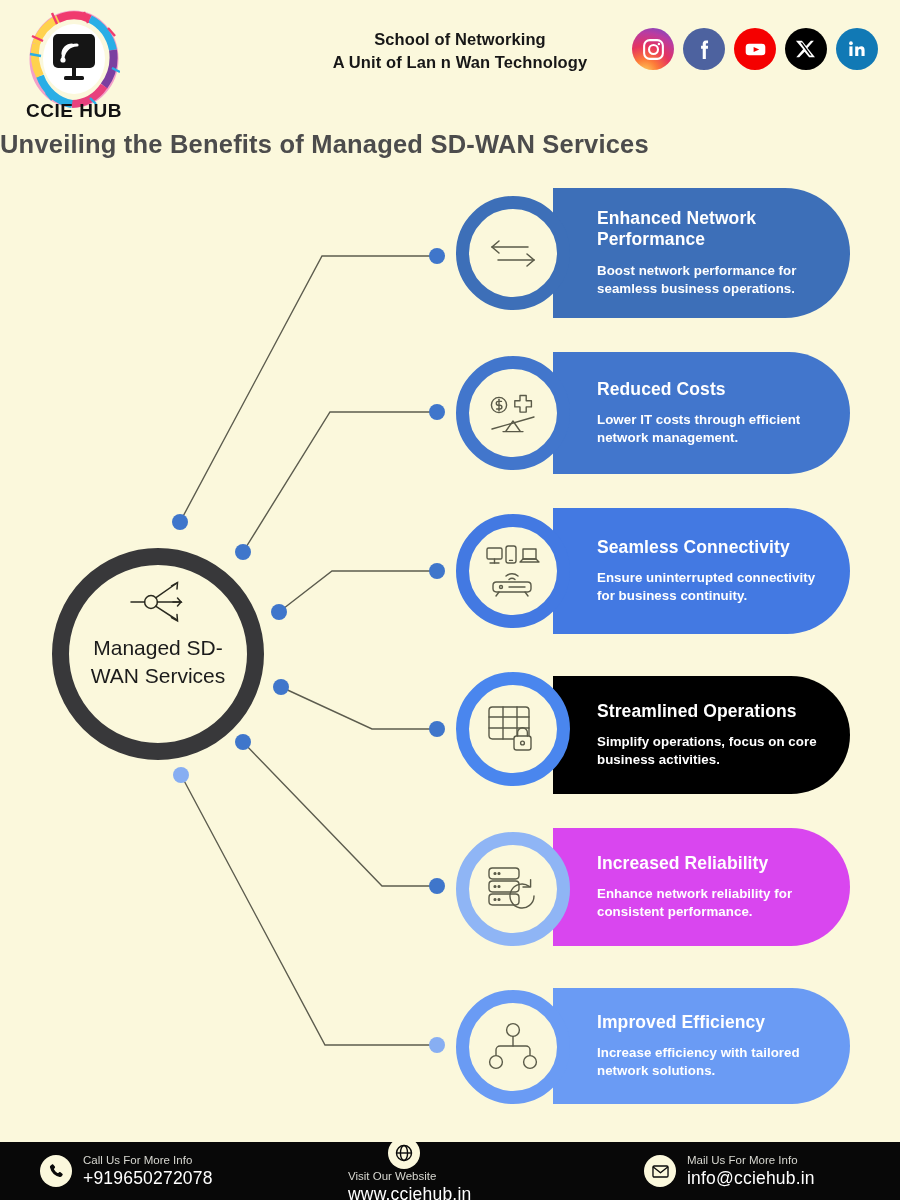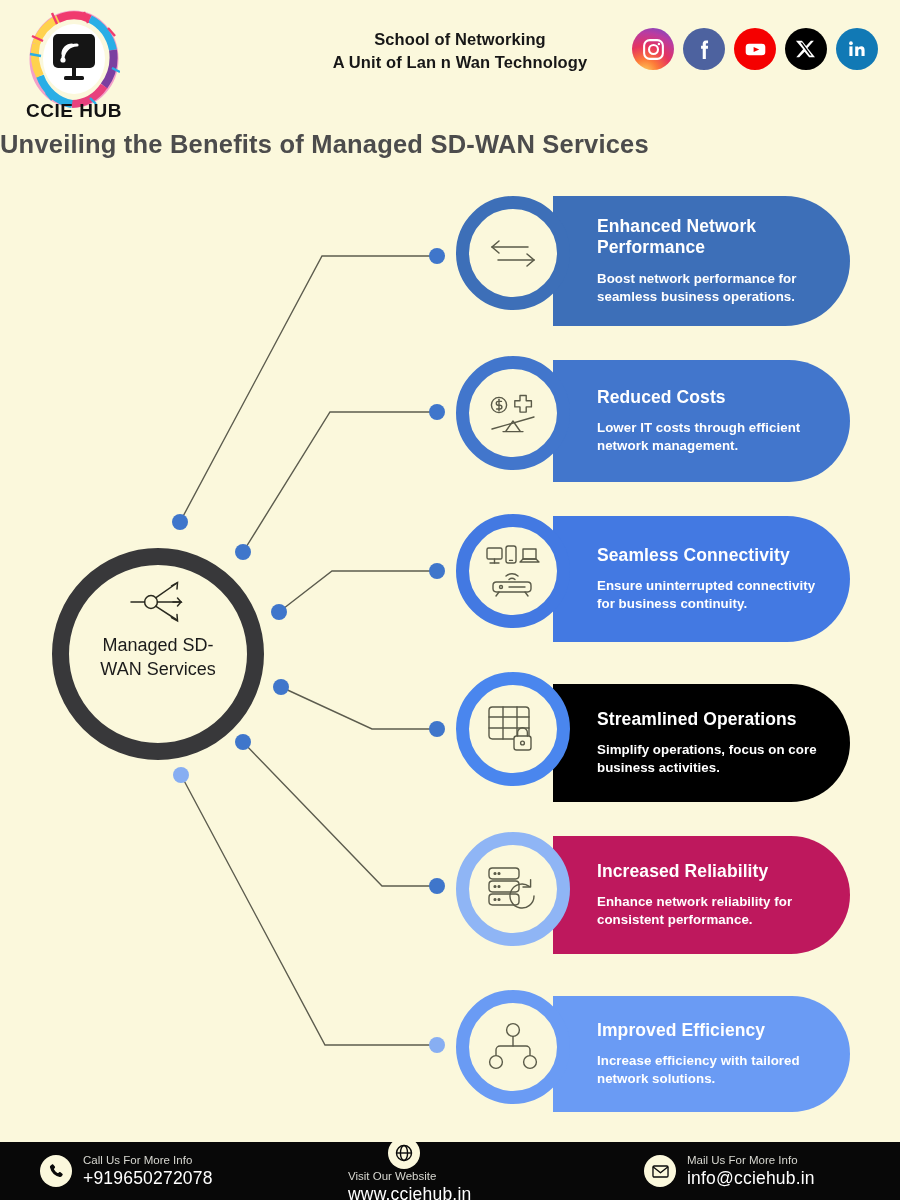--- a/index.html
+++ b/index.html
@@ -49,30 +49,30 @@
   .diagram { position:absolute; top:0; left:0; width:900px; height:1200px; }
   .wires { position:absolute; top:0; left:0; width:900px; height:1200px; pointer-events:none; }
 
   .hub {
     position:absolute; left:52px; top:548px; width:212px; height:212px;
     border-radius:50%; background:#fbf8dc; border:17px solid #38383a;
     display:flex; flex-direction:column; align-items:center; justify-content:flex-start;
   }
   .hub-icon { margin-top:14px; width:62px; height:46px; }
   .hub-text {
-    margin-top:9px; width:150px; text-align:center; font-size:18px;
+    margin-top:9px; width:150px; text-align:center; font-size:21px;
     color:#1b1b1b; line-height:1.33; font-weight:400;
   }
 
   
   .card {
     position:absolute; left:553px; width:297px;
     border-radius:0 90px 90px 0; color:#fff;
     display:flex; flex-direction:column; justify-content:center;
-    padding-left:44px; padding-right:26px;margin-top:8px;
+    padding-left:44px; padding-right:26px;
   }
   .card-title { font-size:17.5px; font-weight:700; line-height:1.23; letter-spacing:.1px; }
   .card-desc  { font-size:13.3px; font-weight:700; line-height:1.36; margin-top:11px; letter-spacing:.05px; }
 
   .iconring {
     position:absolute; left:456px; border-radius:50%;
     background:#fbf8dc; display:flex; align-items:center; justify-content:center;
   }
   .iconring svg { display:block; }
 
@@ -292,21 +292,21 @@
             <line x1="5" y1="25" x2="45" y2="25"></line>
           <line x1="19" y1="4" x2="19" y2="36"></line>
             <line x1="33" y1="4" x2="33" y2="36"></line>
           <rect x="30" y="33" width="17" height="14" rx="2.6" fill="#fbf8dc"></rect>
           <path d="M33.6 33v-3.4a4.9 4.9 0 0 1 9.8 0V33"></path>
           <circle cx="38.5" cy="40" r="1.9"></circle>
         </g>
       </svg>
     </div>
 
-    <div class="card" style="top:828px;height:118px;background:#be185d;">
+    <div class="card" style="top:828px;height:118px;background:#d946ef;">
       <div class="card-title">Increased Reliability</div>
       <div class="card-desc">Enhance network reliability for consistent performance.</div>
     </div>
     <div class="iconring" style="top:832px;width:114px;height:114px;border:13px solid #8fb5f5;">
       <svg width="56" height="50" viewBox="0 0 56 50">
         <g fill="none" stroke="#5a5a48" stroke-width="1.4" stroke-linecap="round" stroke-linejoin="round">
           <rect x="4" y="4" width="30" height="11" rx="3.4"></rect>
           <rect x="4" y="17" width="30" height="11" rx="3.4"></rect>
           <rect x="4" y="30" width="30" height="11" rx="3.4"></rect>
           <circle cx="10" cy="9.5" r=".9" fill="#5a5a48"></circle>

